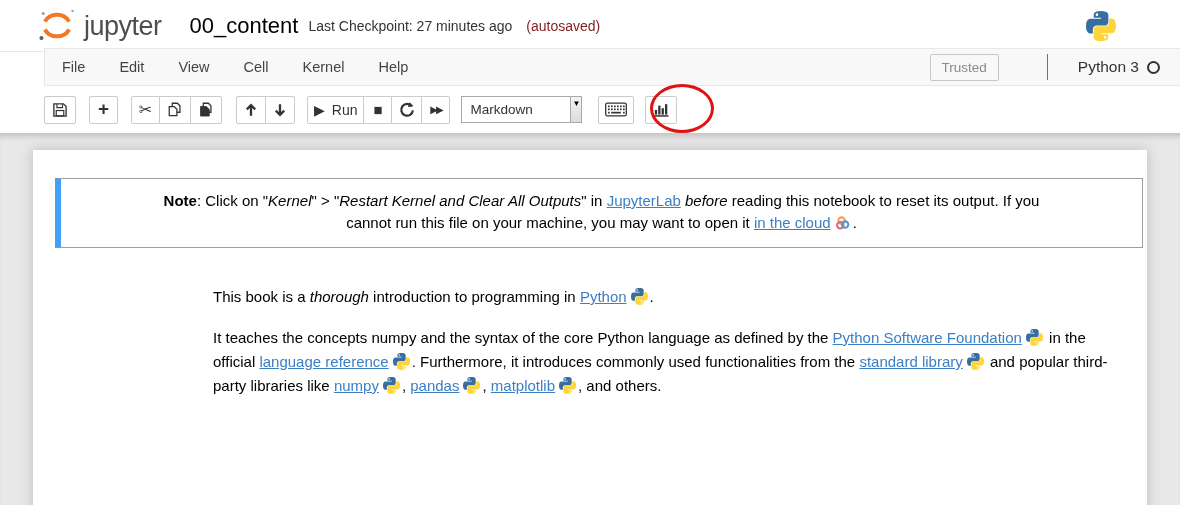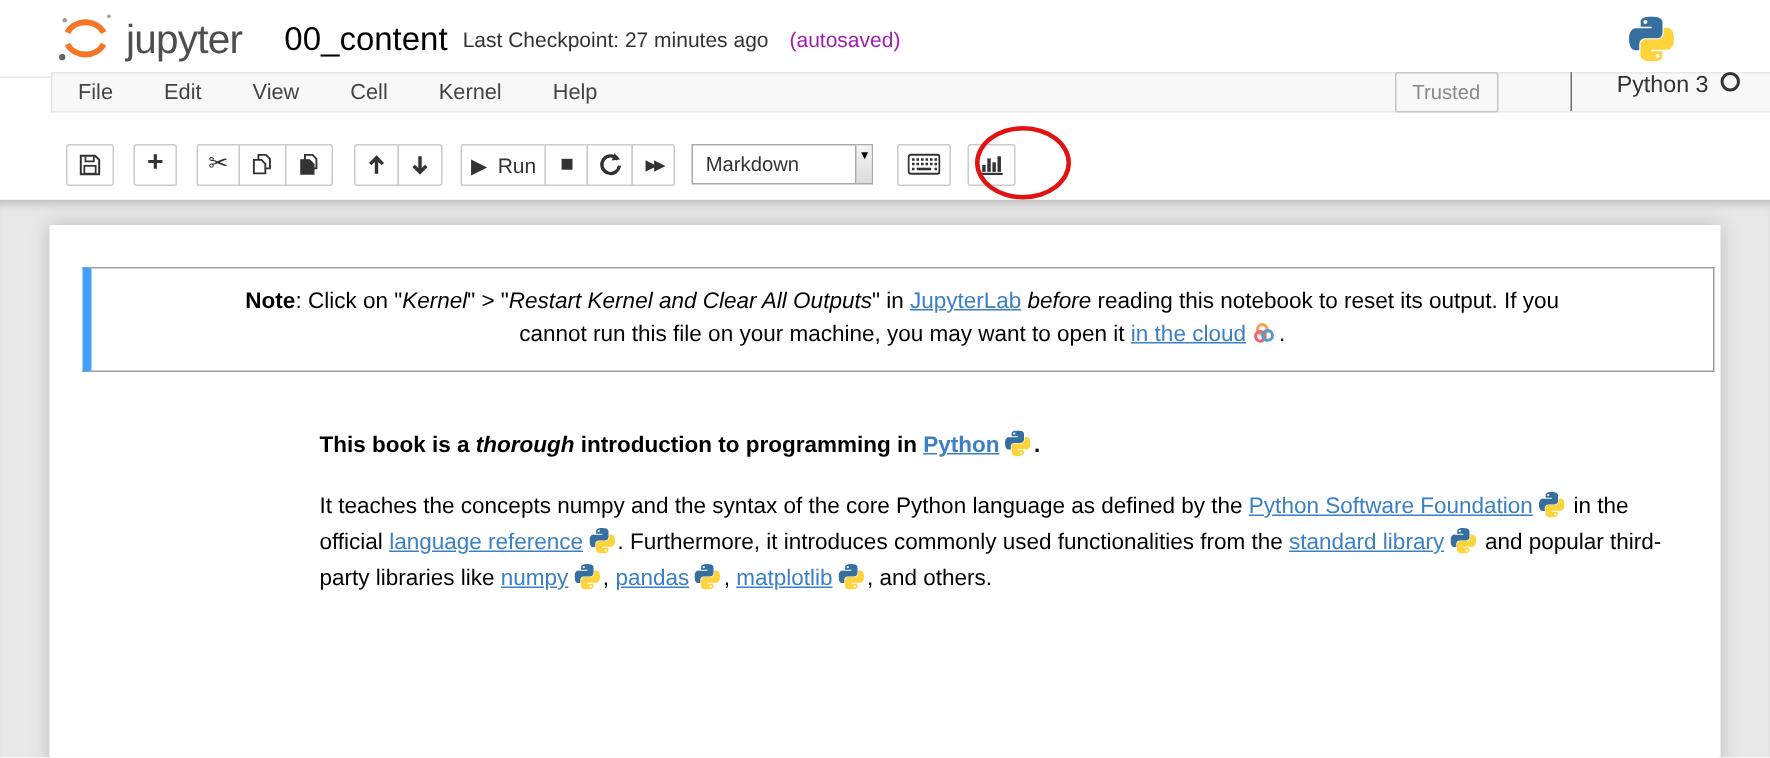--- a/index.html
+++ b/index.html
@@ -14,30 +14,30 @@
     width:1180px;height:505px;overflow:hidden;position:relative;
     font-family:"Liberation Sans", sans-serif;background:#ffffff;color:#000;
   }
   
   .header{position:absolute;top:0;left:0;width:1180px;height:52px;background:#fff;
     border-bottom:1px solid #e7e7e7;display:flex;align-items:center;}
   .logo-wrap{display:flex;align-items:flex-start;margin-left:38px;cursor:pointer;}
   .logo-word{font-size:27px;color:#4e4e4e;letter-spacing:-0.5px;margin-left:8px;line-height:40px;}
   .nb-title{font-size:22px;color:#000;margin-left:28px;}
   .checkpoint{font-size:14px;color:#333;margin-left:10px;}
-  .autosaved{font-size:14px;color:#a21caf;margin-left:14px;}
+  .autosaved{font-size:14px;color:#7f1d1d;margin-left:14px;}
   .header-right{margin-left:auto;display:flex;align-items:center;margin-right:22px;}
   .hdr-py{margin-right:42px;}
   .logout-btn{border:1px solid #dcdcdc;border-radius:3px;background:#fff;color:#333;
     font-size:15px;padding:7px 13px;font-family:inherit;cursor:pointer;}
   
-  .menubar{position:absolute;top:48px;left:34px;right:0;height:27px;background:#f8f8f8;
+  .menubar{position:absolute;top:48px;left:44px;right:0;height:38px;background:#f8f8f8;
     border:1px solid #e7e7e7;border-right:none;display:flex;align-items:center;}
   .menu-item{font-size:14.5px;color:#444;padding:10px 17px;cursor:pointer;}
-  .menu-right{margin-left:auto;display:flex;margin-right:16px;}
+  .menu-right{margin-left:auto;display:flex;align-items:center;margin-right:16px;}
   .trusted-btn{border:1px solid #c6c6c6;border-radius:2px;background:transparent;color:#8a8a8a;
     font-size:13.5px;padding:5px 11px;font-family:inherit;}
   .kernel-divider{width:1px;height:26px;background:#6f6f6f;margin:0 10px 0 48px;}
   .kernel-name{font-size:15.5px;color:#333;margin:0 8px 0 20px;}
   .kernel-idle{width:13px;height:13px;border:2px solid #333;border-radius:50%;margin-right:4px;}
   
   .toolbar{position:absolute;top:86px;left:0;width:1180px;height:47px;background:#fff;
     display:flex;align-items:center;padding-left:44px;}
   .tbtn{height:28px;min-width:29px;border:1px solid #cbcbcb;border-radius:2px;background:#fff;
     color:#333;display:flex;align-items:center;justify-content:center;font-size:14px;
@@ -61,21 +61,21 @@
   
   .content{position:absolute;top:133px;left:0;width:1180px;height:372px;background:#e8e8e8;
     box-shadow:inset 0 7px 7px -5px rgba(0,0,0,0.22);}
   .nb-page{position:absolute;left:33px;top:17px;width:1114px;height:372px;background:#fff;
     box-shadow:0 0 11px 1px rgba(87,87,87,0.25);}
   .note-box{margin:28px 4px 0 22px;border:1px solid #9e9e9e;border-left:6px solid var(--note_bar_blue);
     background:#fff;text-align:center;padding:11px 92px 13px;font-size:15px;line-height:22px;color:#000;}
   .cell-content{margin-left:180px;width:912px;cursor:text;}
   .cell-content h1{font-size:28px;font-weight:bold;margin:35px 0 0;line-height:30px;color:#000;}
   .para{font-size:15px;line-height:24px;margin:0;color:#000;}
-  .para-1{margin-top:37px;font-weight:bold;}
+  .para-1{margin-top:37px;}
   .para-2{margin-top:17px;}
   .md-link{color:var(--link_blue);text-decoration:underline;cursor:pointer;}
   .inline-icon{display:inline-block;vertical-align:-3px;margin:0 2px 0 4px;}
   svg{display:block;}
   .tbtn svg{display:block;}
 </style>
 </head>
 <body>
 
 <div class="header">

